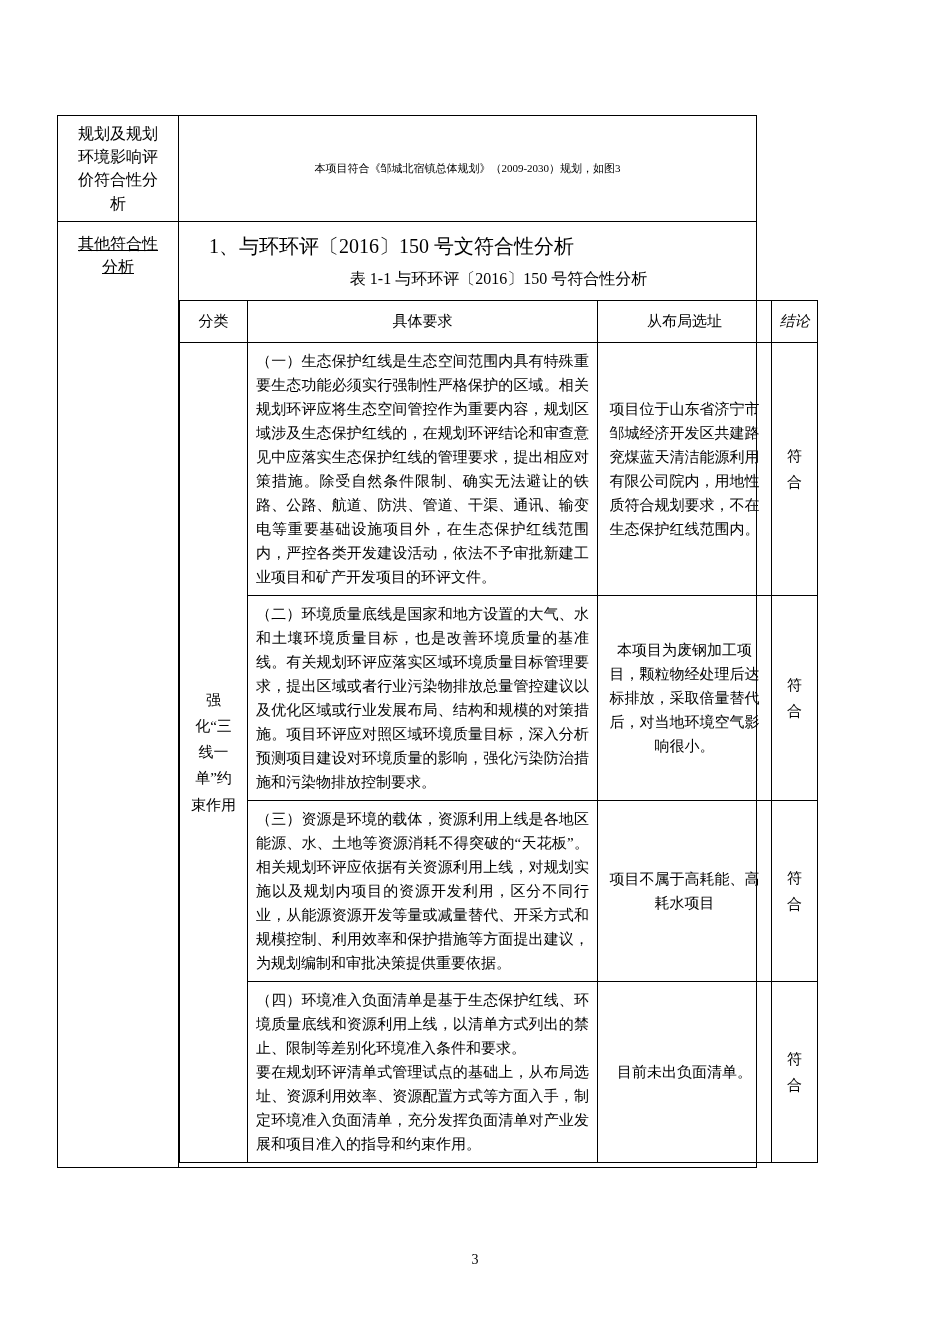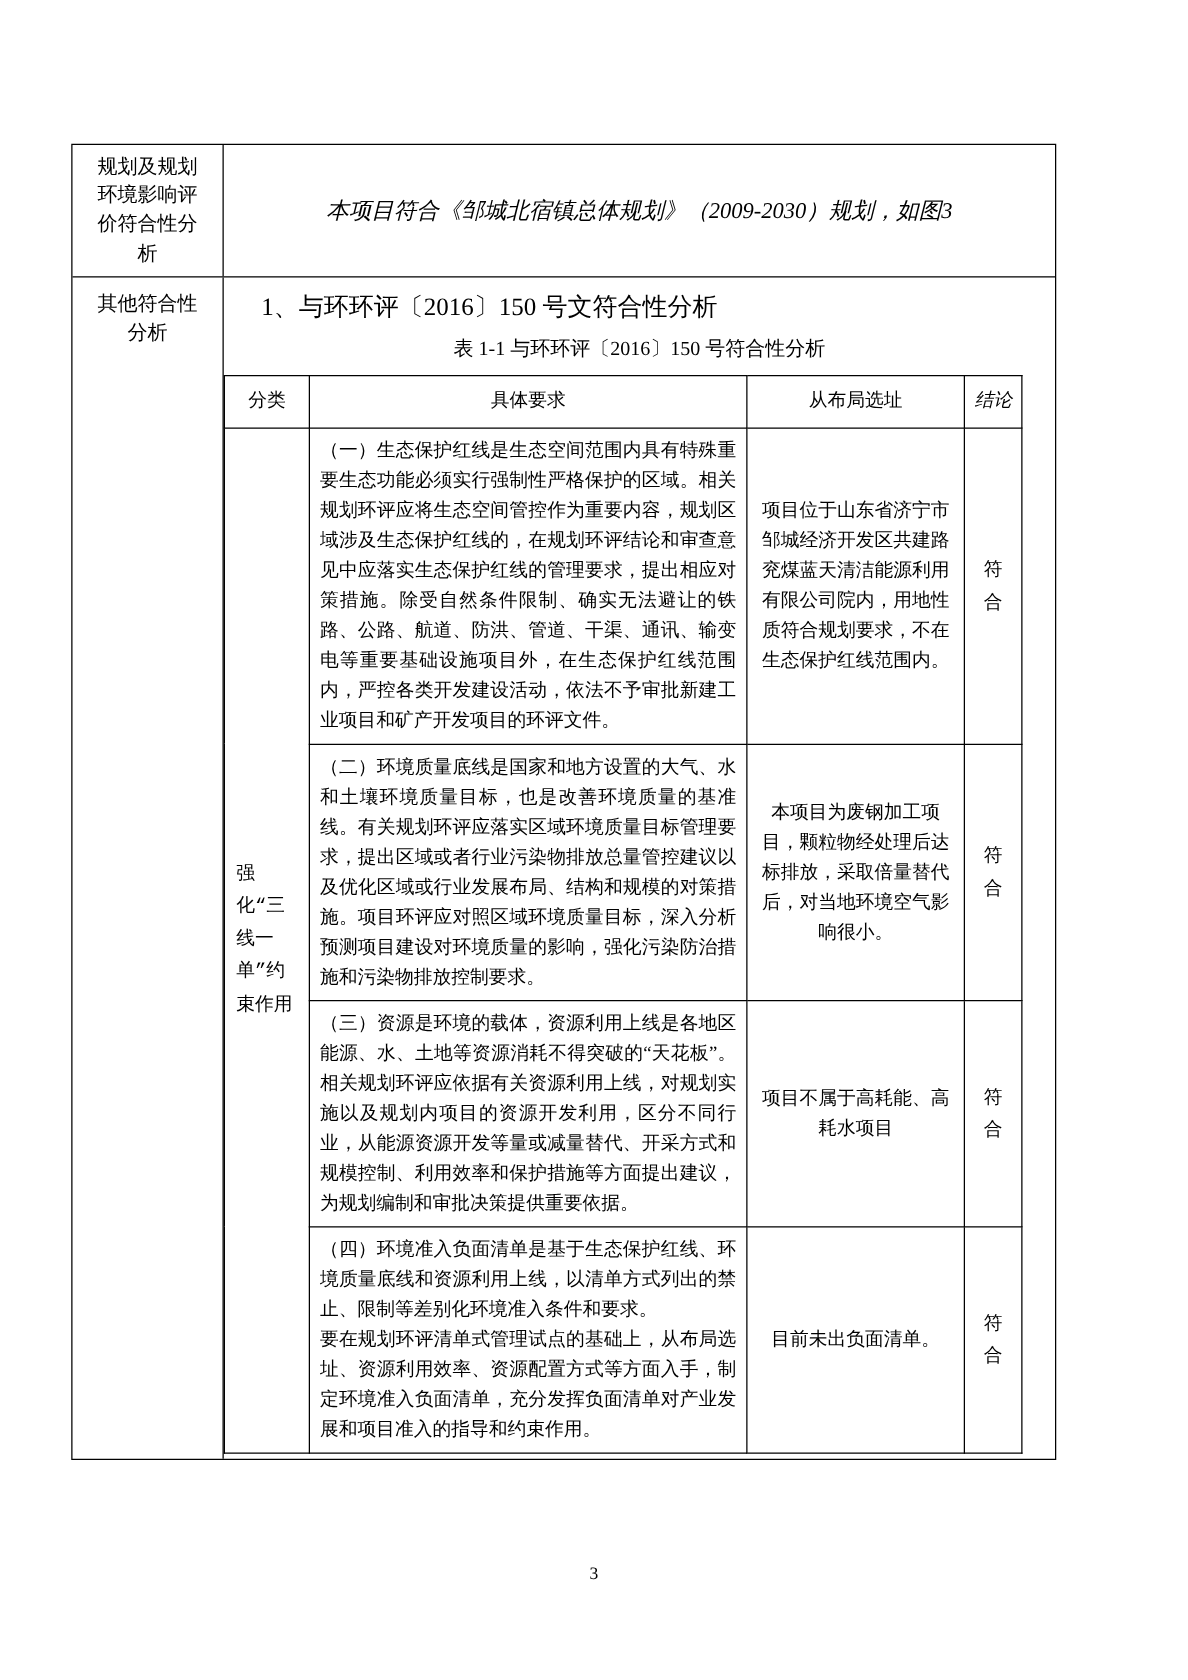--- a/index.html
+++ b/index.html
@@ -12,21 +12,21 @@
   body {
     width: 950px;
     height: 1344px;
     position: relative;
     overflow: hidden;
   }
   .doc {
     position: absolute;
     left: 57px;
     top: 115px;
-    width: 788px;
+    width: 700px;
     border: 1px solid #000;
     box-sizing: border-box;
   }
   .row-a {
     display: flex;
     border-bottom: 1px solid #000;
     min-height: 94px;
   }
   .label-col {
     width: 121px;
@@ -40,31 +40,31 @@
     line-height: 1.45;
     padding: 6px 13px;
     box-sizing: border-box;
   }
   .row-a .content-col {
     flex: 1;
     display: flex;
     align-items: center;
     justify-content: center;
     text-align: center;
-    font-size: 18px;
+    font-size: 11px;
     padding: 8px 10px;
     box-sizing: border-box;
-    font-style: italic;
   }
   .row-b {
     display: flex;
   }
   .row-b .label-col {
     align-items: flex-start;
     padding-top: 10px;
+    text-decoration: underline;
   }
   .row-b .content-col {
     flex: 1;
     box-sizing: border-box;
     padding: 0 0 4px 0;
   }
   .section-heading {
     font-size: 20px;
     padding: 10px 0 0 30px;
     line-height: 1.4;
@@ -96,25 +96,25 @@
     text-align: center;
     line-height: 1.4;
     padding: 2px 4px;
   }
   th.h-con {
     word-break: break-all;
     padding: 2px 14px;
     font-style: italic;
   }
   td.cat {
+    text-align: center;
     word-break: break-all;
     font-size: 15px;
     line-height: 1.75;
     padding: 4px 9px;
-    font-family: Liberation Mono, monospace;
   }
   td.req {
     text-align: justify;
     font-size: 15px;
     line-height: 1.6;
     padding: 6px 8px;
     white-space: pre-wrap;
   }
   td.sit {
     text-align: center;

